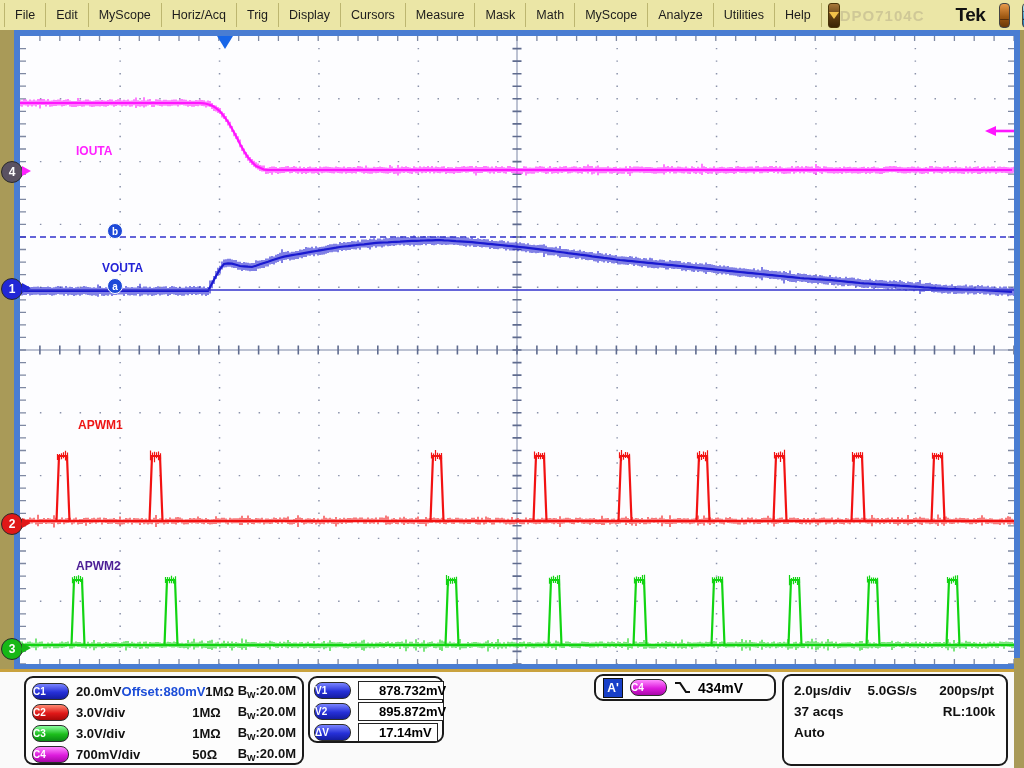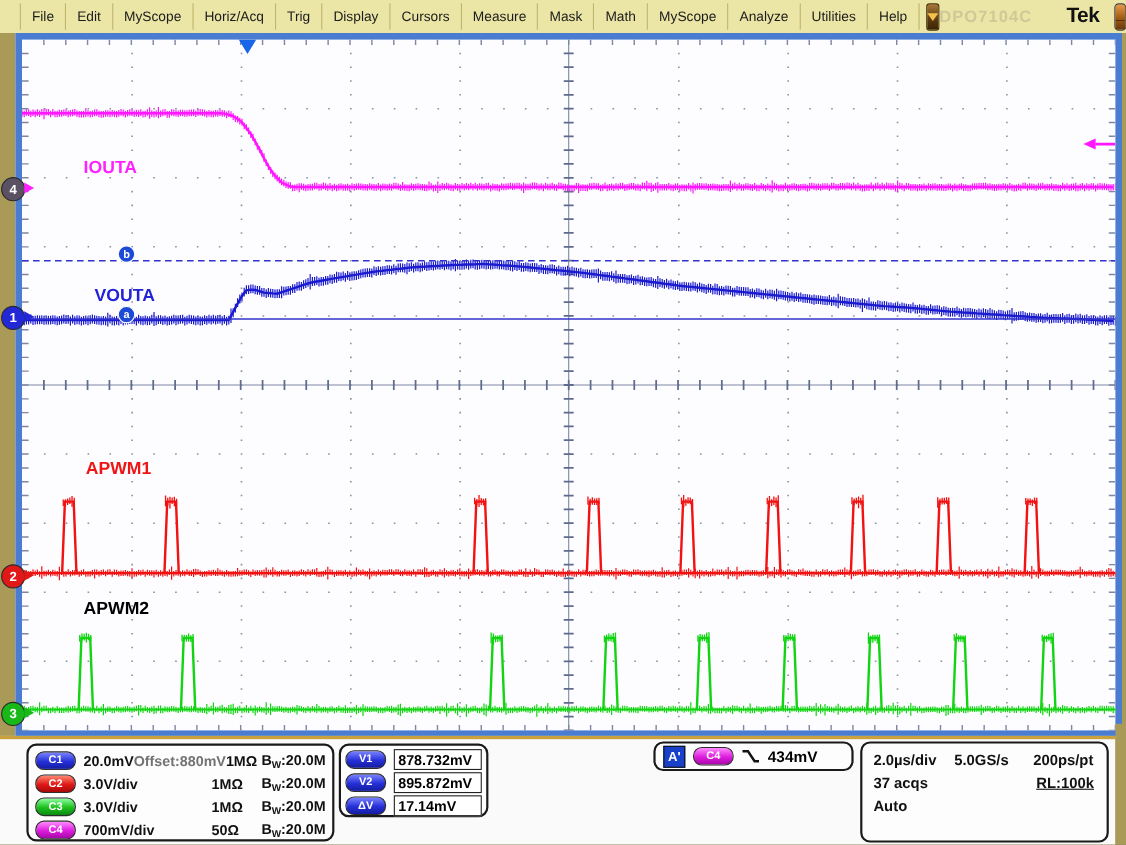--- a/index.html
+++ b/index.html
@@ -1,74 +1,74 @@
 <!DOCTYPE html>
 <html><head>
 <meta charset="utf-8">
 <style>
   html,body{margin:0;padding:0;background:#777;}
   .screen{position:relative;width:1024px;height:768px;background:#a99a58;
           font-family:"Liberation Sans",sans-serif;overflow:hidden;margin:0 auto;}
   
   .titlebar{position:absolute;left:0;top:0;width:1024px;height:30px;background:#ebe6a6;
-            display:flex;align-items:center;padding-left:18px;box-sizing:border-box;}
+            display:flex;align-items:center;padding-left:4px;box-sizing:border-box;}
   .menu-item{font-size:12.5px;color:#1c1c1c;padding:0 10px;height:24px;line-height:24px;
              border-right:1px solid #bdb670;white-space:nowrap;cursor:default;}
   .menu-item:first-child{border-left:1px solid #bdb670;}
   .menu-drop{width:26px;height:23px;margin-left:6px;border-radius:3px;border:1px solid #4a3408;
              background:linear-gradient(#a87838,#5a3a10 60%,#3a2406);display:flex;align-items:center;justify-content:center;}
   .menu-drop .tri{width:0;height:0;border-left:5px solid transparent;border-right:5px solid transparent;border-top:7px solid #f2c24a;}
   .tb-spacer{flex:1;}
   .watermark{font-size:15px;font-weight:bold;color:#cfc897;margin-right:31px;letter-spacing:1px;}
   .tek-logo{font-size:19px;font-weight:800;color:#111;margin-right:14px;letter-spacing:-0.5px;}
   .win-btn{width:27px;height:23px;border-radius:4px;border:1px solid #444;margin-right:12px;
            display:flex;align-items:center;justify-content:center;font-weight:bold;font-size:13px;}
   .btn-min{background:linear-gradient(#e89a4a,#a05a14 55%,#6a3808);color:#2a1404;}
   .btn-min span{margin-top:-6px;font-size:15px;}
   .btn-close{background:linear-gradient(#c6f0f8,#58b0d8 45%,#1070b0);color:#06283e;margin-right:8px;}
   
   .scope-area{position:absolute;left:14px;top:30px;width:994px;height:628px;
               border:6px solid #4a7dd2;background:#fdfdff;}
   .scope-area svg{position:absolute;left:0;top:0;}
-  .trace-label{position:absolute;font-size:16px;font-weight:bold;z-index:6;padding-left:48px;}
+  .trace-label{position:absolute;font-size:12px;font-weight:bold;z-index:6;padding-left:48px;}
   .ch-badge{position:absolute;left:1px;width:20px;height:20px;border-radius:50%;z-index:7;
             color:#fff;font-size:12px;font-weight:bold;text-align:center;line-height:20px;border:1px solid #2a2a2a;}
   .ch-arrow{position:absolute;left:22px;width:0;height:0;z-index:7;
             border-top:5px solid transparent;border-bottom:5px solid transparent;}
   
   .bottom-strip{position:absolute;left:0;top:669px;width:1014px;height:99px;background:#fafafa;
                 border-top:3px solid #c9a23e;box-sizing:border-box;}
   .right-edge{position:absolute;left:1014px;top:658px;width:10px;height:110px;background:#a99a58;}
   .robox{position:absolute;background:#fdfdfd;border:2px solid #1a1a1a;border-radius:9px;box-sizing:border-box;}
   .channels-box{left:24px;top:4px;width:280px;height:89px;padding:3px 6px;}
   .cursor-box{left:308px;top:4px;width:136px;height:67px;padding:2px 4px;}
   .trigger-box{left:594px;top:2px;width:182px;height:27px;display:flex;align-items:center;gap:7px;padding:0 7px;}
   .horiz-box{left:782px;top:2px;width:226px;height:92px;padding:4px 10px;}
   .ro-row{display:flex;align-items:center;height:21px;font-size:13px;font-weight:bold;color:#111;}
   .pill{width:35px;height:15px;border-radius:8px;border:1px solid #2c2c2c;color:#fff;
-        font-size:10px;font-weight:bold;text-align:center;line-height:15px;margin-right:7px;flex:none;}
+        font-size:10px;font-weight:bold;line-height:15px;margin-right:7px;flex:none;}
   .pill-blue{background:linear-gradient(#7a84ff,#2630d8 55%,#141ca0);}
   .pill-red{background:linear-gradient(#ff8a72,#e01818 55%,#a80808);}
   .pill-green{background:linear-gradient(#8affa0,#1cbe1c 55%,#0a8a14);}
   .pill-magenta{background:linear-gradient(#ff8aff,#dd1cdd 55%,#a808a8);}
   .cv{width:64px;}      
   .cv-wide{width:118px;}
-  .cofs{width:104px;color:#737373;}
+  .cofs{width:104px;color:#1d4ed8;}
   .cimp{width:46px;}
   .bwsub{font-size:9px;vertical-align:-3px;}
   .cursor-row{display:flex;align-items:center;height:21px;}
   .cursor-val{width:86px;height:19px;border:1px solid #222;background:#fff;
-              font-size:13px;font-weight:bold;line-height:18px;padding-left:3px;box-sizing:border-box;}
+              font-size:13px;font-weight:bold;line-height:18px;padding-left:20px;box-sizing:border-box;}
   .trig-a{width:18px;height:18px;background:#1840c8;border:1px solid #111;color:#fff;
           font-size:12px;font-weight:bold;text-align:center;line-height:18px;}
   .trig-level{font-size:14px;font-weight:bold;}
   .h-row{display:flex;align-items:center;height:21px;font-size:13.5px;font-weight:bold;color:#111;}
   .h-scale{width:88px;} .h-rate{width:86px;} .h-res{flex:1;text-align:right;padding-right:2px;}
   .h-status{color:#00d9d9;flex:1;}
-  .h-acqs{width:120px;} .h-rl{flex:1;text-align:left;padding-left:28px;text-decoration:underline;}
+  .h-acqs{width:120px;} .h-rl{flex:1;text-align:center;padding-left:28px;}
   .thermo{margin-right:30px;}
 </style>
 </head>
 <body>
 
 <div class="screen">
 
   <div class="titlebar">
     <div id="menu-items" style="display:flex;align-items:center;">
         <div class="menu-item">File</div>
@@ -165,23 +165,23 @@
         <text x="95" y="198.5" fill="#fff" font-size="10" font-weight="bold" text-anchor="middle" font-family="&quot;Liberation Sans&quot;,sans-serif">b</text>
         <circle cx="95" cy="250" r="7.5" fill="#1d49d8" stroke="#ffffff" stroke-width="1"></circle>
         <text x="95" y="253.5" fill="#fff" font-size="10" font-weight="bold" text-anchor="middle" font-family="&quot;Liberation Sans&quot;,sans-serif">a</text>
         <polygon points="197,0 213,0 205,13" fill="#1866e8"></polygon>
         <path d="M994 95H976" stroke="#ff16ff" stroke-width="2.6" fill="none"></path>
         <polygon points="976,90 976,100 965,95" fill="#ff16ff"></polygon>
       </svg>
   </div>
   <div id="overlays">
       <div class="trace-label" style="left: 28px; top: 144px; color: rgb(255, 34, 255);">IOUTA</div>
-      <div class="trace-label" style="left: 38px; top: 261px; color: rgb(34, 34, 214);">VOUTA</div>
+      <div class="trace-label" style="left: 54px; top: 261px; color: rgb(34, 34, 214);">VOUTA</div>
       <div class="trace-label" style="left: 30px; top: 418px; color: rgb(238, 21, 21);">APWM1</div>
-      <div class="trace-label" style="left: 28px; top: 545px; color: #000000;">APWM2</div>
+      <div class="trace-label" style="left: 28px; top: 559px; color: #4c1d95;">APWM2</div>
       <div class="ch-badge" style="top: 161px; background: rgb(90, 82, 98);">4</div>
       <div class="ch-arrow" style="top: 166px; border-left: 9px solid rgb(255, 34, 255);"></div>
       <div class="ch-badge" style="top: 278px; background: rgb(34, 40, 214);">1</div>
       <div class="ch-arrow" style="top: 283px; border-left: 9px solid rgb(34, 40, 214);"></div>
       <div class="ch-badge" style="top: 513px; background: rgb(224, 24, 24);">2</div>
       <div class="ch-arrow" style="top: 518px; border-left: 9px solid rgb(224, 24, 24);"></div>
       <div class="ch-badge" style="top: 638px; background: rgb(23, 184, 23);">3</div>
       <div class="ch-arrow" style="top: 643px; border-left: 9px solid rgb(23, 184, 23);"></div>
     </div>
 

